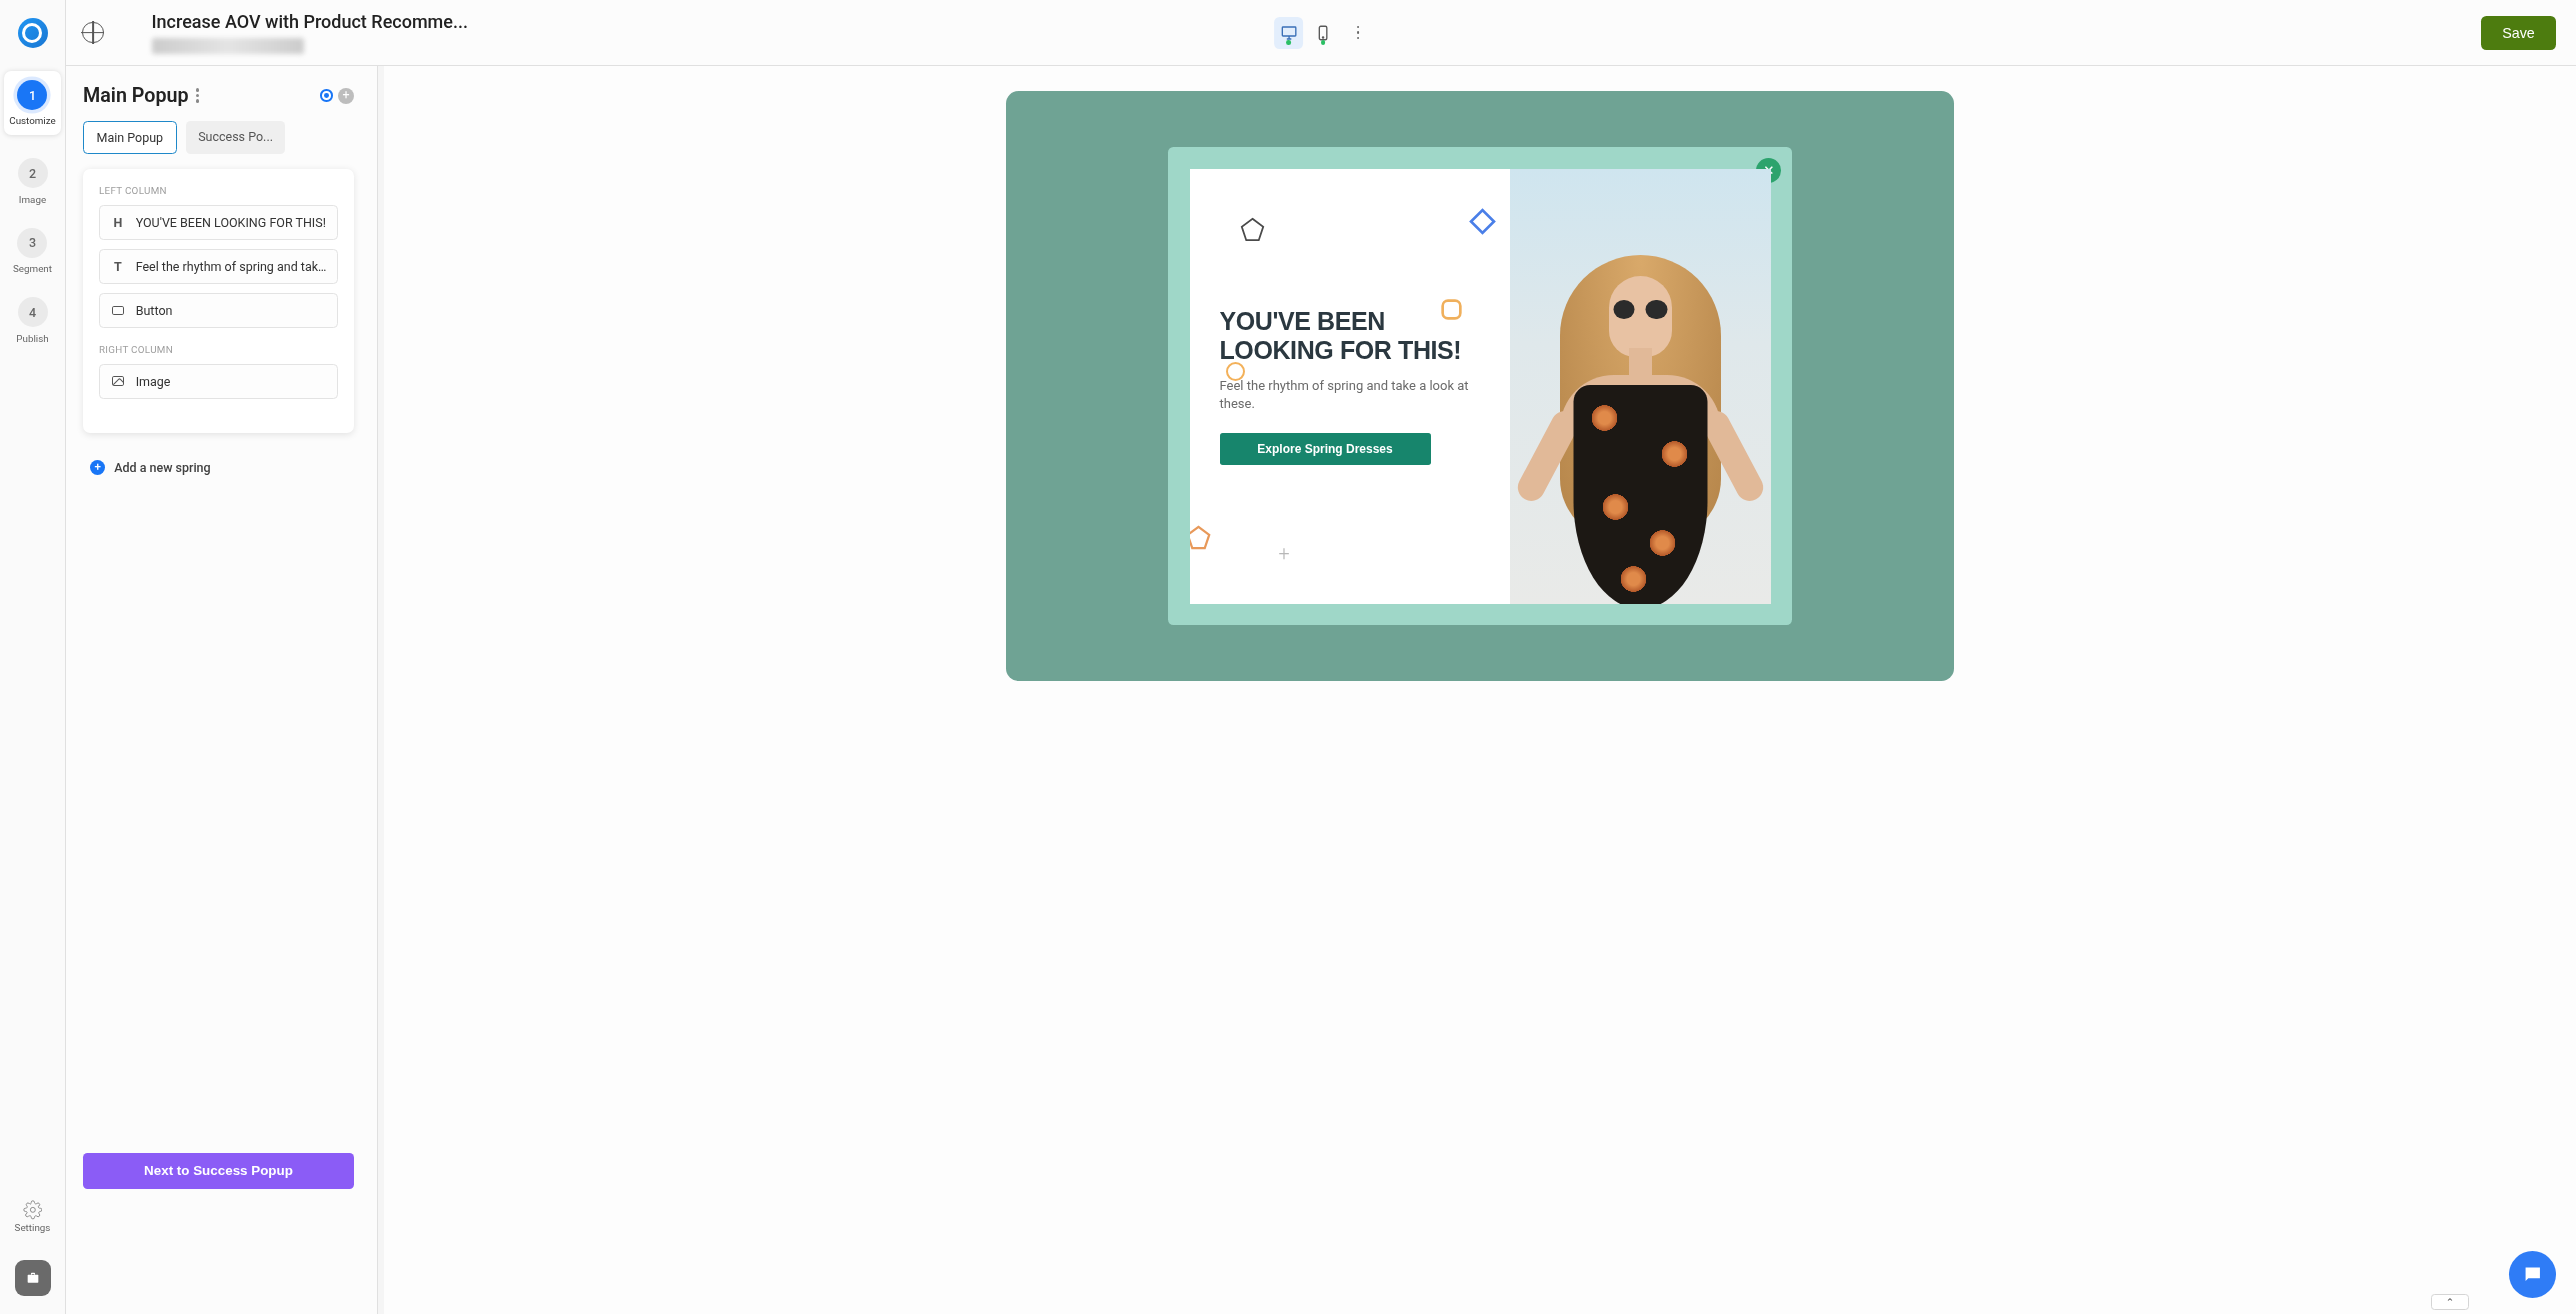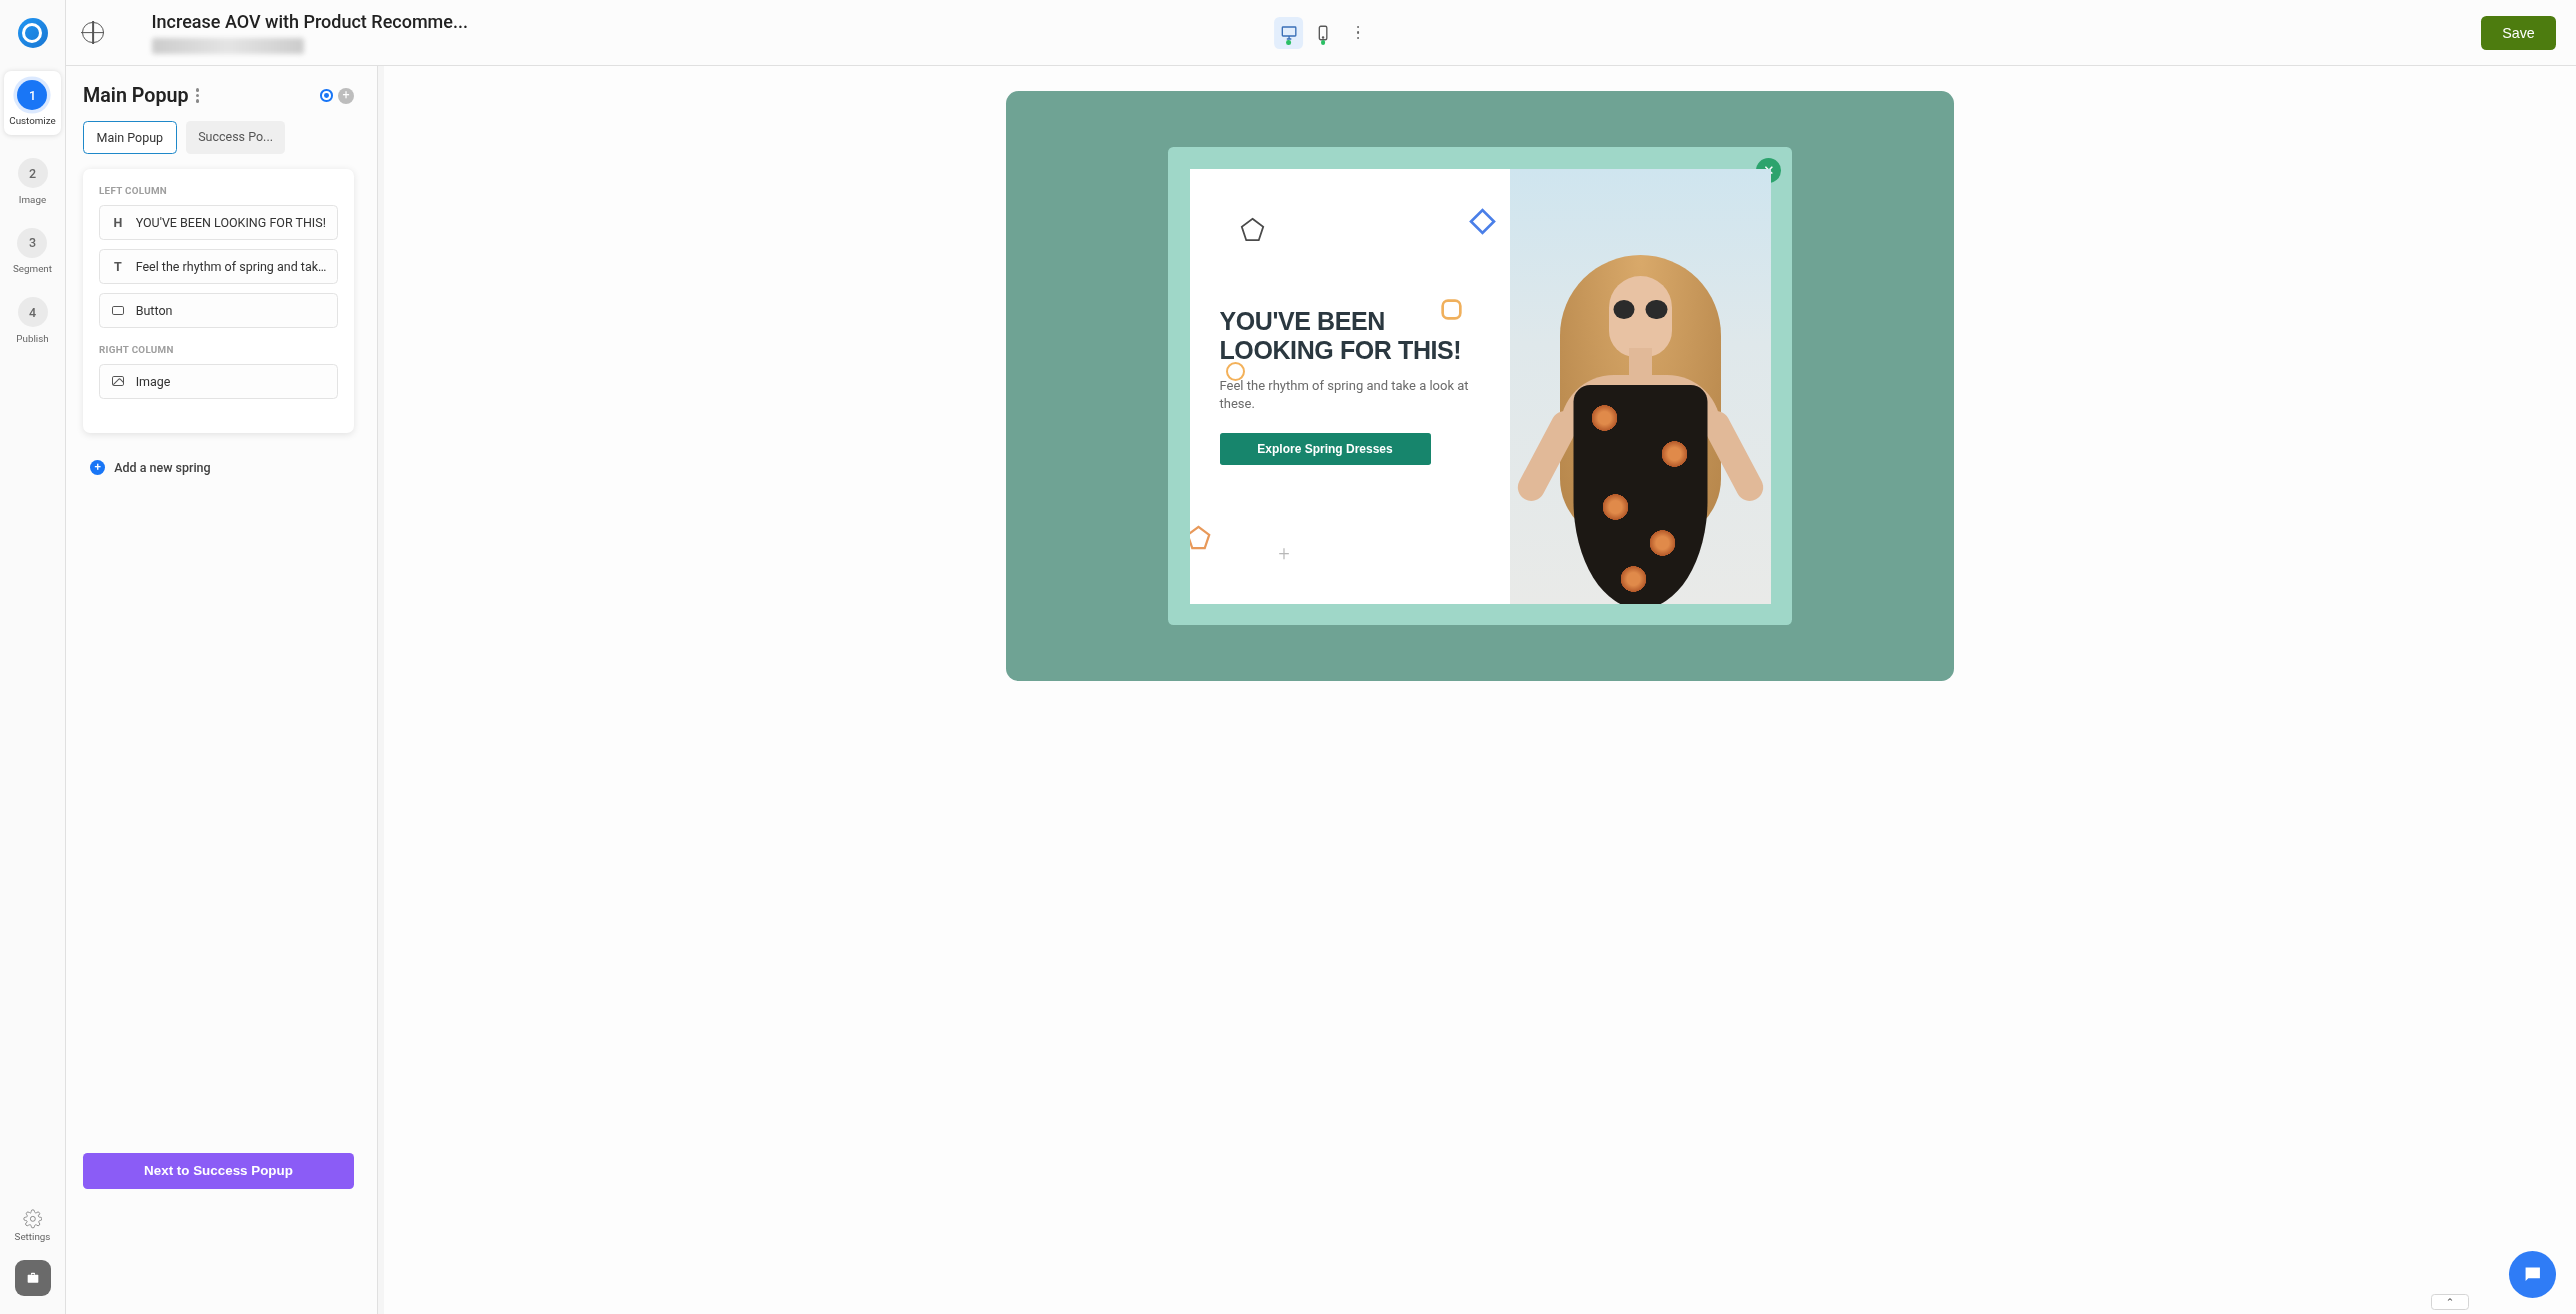--- a/index.html
+++ b/index.html
@@ -8,21 +8,21 @@
 .overlay-dim { position: absolute; inset: 0; background: rgba(0,0,0,0.04); pointer-events:none; z-index:5; }
 
 
 .nav-rail { position:absolute; left:0; top:0; bottom:0; width:66px; background:#fafafa; border-right:0.9px solid #e0e0e0; display:flex; flex-direction:column; align-items:center; z-index:20; }
 .logo { width:30px; height:30px; margin-top:18px; border-radius:50%; background:linear-gradient(135deg,#2196f3,#1976d2); position:relative; }
 .logo::after{content:""; position:absolute; width:14.3px;height:14.3px;border:3.6px solid #fff;border-radius:50%; left:4.5px; top:4.5px;}
 .step-card { margin-top:23px; display:flex; flex-direction:column; align-items:center; font-size:9.8px; color:#666; cursor:pointer;}
 .step-card.active { background:#fff; padding:9px 5.4px; border-radius:7.2px; box-shadow:0 0.9px 5.4px rgba(0,0,0,.12); color:#333; position:relative; z-index:30;}
 .step-num { width:30px;height:30px;border-radius:50%;display:flex;align-items:center;justify-content:center;font-size:12.5px;font-weight:500;color:#666;background:#eaeaea; margin-bottom:5.4px;}
 .step-card.active .step-num{background:#1976f6;color:#fff;box-shadow:0 0 0 3.6px #dbe9ff;}
-.nav-bottom{margin-top:auto;margin-bottom:18px;display:flex;flex-direction:column;align-items:center;gap:18px;}
+.nav-bottom{margin-top:auto;margin-bottom:18px;display:flex;flex-direction:column;align-items:center;gap:27px;}
 .gear-icon svg{width:19.7px;height:19.7px;stroke:#777;fill:none;}
 .briefcase{width:36px;height:36px;border-radius:9px;background:#6a6a6a;display:flex;align-items:center;justify-content:center;}
 .briefcase svg{width:16px;height:16px;fill:#fff;}
 
 
 .header{position:absolute;left:66px;right:0;top:0;height:66px;border-bottom:0.9px solid #e0e0e0;background:#fcfcfc;display:flex;align-items:center;padding-left:16px;z-index:10;gap:32px;}
 .globe{width:21.5px;height:21.5px;border:1.8px solid #555;border-radius:50%;margin-right:16px;position:relative;flex-shrink:0;}
 .globe::before,.globe::after{content:"";position:absolute;background:#555;}
 .globe::before{left:-1.8px;right:-1.8px;top:50%;height:1.8px;transform:translateY(-50%);} 
 .globe::after{top:-1.8px;bottom:-1.8px;left:50%;width:1.8px;transform:translateX(-50%);}
@@ -49,21 +49,21 @@
 .radio-on::after{content:"";position:absolute;inset:1.8px;border-radius:50%;background:#1976f6;}
 .add-circle{width:16px;height:16px;border-radius:50%;background:#bdbdbd;color:#fff;display:flex;align-items:center;justify-content:center;font-size:12.5px;line-height:1;}
 .small-kebab{width:3.6px;height:14.3px;display:flex;flex-direction:column;justify-content:space-between;}
 .small-kebab span{width:3.6px;height:3.6px;border-radius:50%;background:#888;}
 
 .tabs{display:flex;gap:9px;margin-bottom:14.3px;}
 .tab{padding:8px 12.5px;border-radius:4.5px;font-size:12.5px;color:#555;background:#efefef;cursor:pointer;white-space:nowrap;}
 .tab.active{border:1.3px solid #1e88c9;color:#333;background:#fff;}
 
 .elem-card{background:#fff;border-radius:7.2px;box-shadow:0 1.8px 7.2px rgba(0,0,0,.10);padding:16px 16px 18px;position:relative;z-index:30;}
-.col-label{font-size:9.8px;letter-spacing:0.3px;color:#9e9e9e;font-weight:700;margin-bottom:9px;}
+.col-label{font-size:9.8px;letter-spacing:0.3px;color:#9e9e9e;font-weight:400;margin-bottom:9px;}
 .elem-row{border:0.9px solid #e3e3e3;border-radius:4.5px;padding:9px 10.7px;display:flex;align-items:center;gap:10.7px;font-size:12.5px;color:#333;margin-bottom:9px;cursor:pointer;background:#fdfdfd;}
 .elem-row:last-child{margin-bottom:16px;}
 .icon16{width:14.3px;height:14.3px;display:flex;align-items:center;justify-content:center;font-weight:700;color:#555;flex-shrink:0;}
 .icon-box{border:1.4px solid #555;border-radius:1.8px;width:12.5px;height:9px;}
 .icon-img{border:1.4px solid #555;border-radius:1.8px;width:12.5px;height:10.7px;position:relative;overflow:hidden;}
 .icon-img::after{content:"";position:absolute;width:9px;height:9px;border:1.4px solid #555;border-radius:1.8px;transform:rotate(45deg);left:1.8px;top:3.6px;}
 .elem-text{white-space:nowrap;overflow:hidden;text-overflow:ellipsis;}
 
 .add-elem{display:flex;align-items:center;gap:9px;margin-top:27px;color:#414141;font-size:12.5px;font-weight:500;cursor:pointer;padding-left:7.2px;}
 .plus-circle{width:15px;height:15px;border-radius:50%;background:#1976f6;color:#fff;display:flex;align-items:center;justify-content:center;font-size:11.6px;line-height:1;}

